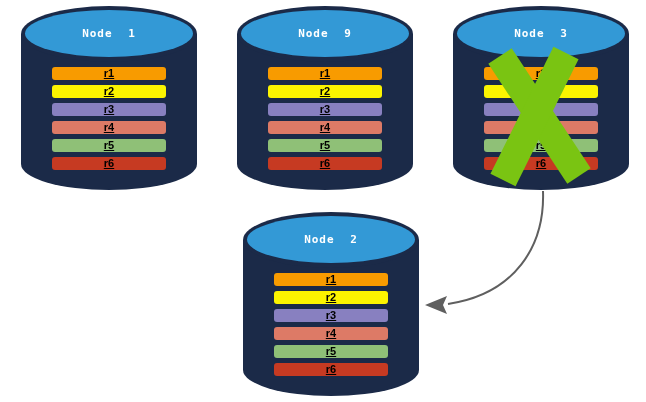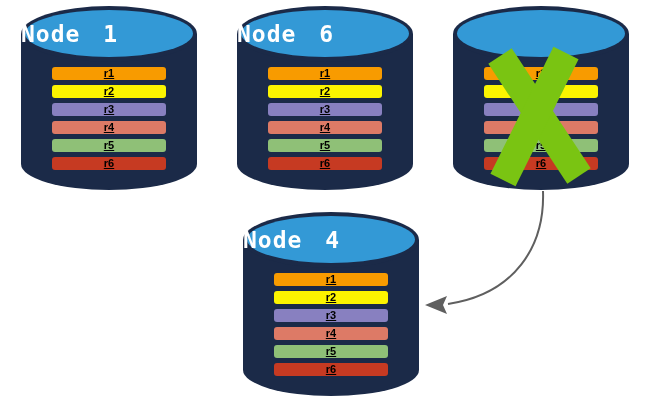--- a/index.html
+++ b/index.html
@@ -16,23 +16,23 @@
   .cyl-top-rim {
     position:absolute; left:0; top:0; width:176px; height:56px;
     border-radius:50%;
   }
   .cyl-top {
     position:absolute; left:4px; top:4px; width:168px; height:47px;
     border-radius:50%;
   }
   .node-title {
     position:absolute; left:0; top:13px; width:176px; height:30px;
-    line-height:30px; 
+    line-height:30px; text-align:center;
     font-family:"DejaVu Sans Mono", monospace;
-    font-size:23px; font-weight:bold; color:#ffffff;
+    font-size:11px; font-weight:bold; color:#ffffff;
     letter-spacing:1px; word-spacing:8px;
   }
   .rows { position:absolute; left:31px; top:61px; width:114px;text-decoration:underline; }
   .row {
     width:114px; height:13px; margin-bottom:5px;
     border-radius:3px; text-align:center;
     font-size:11px; font-weight:bold; color:#000000; line-height:13px;
   }
   #overlay { position:absolute; left:0; top:0; z-index:10; pointer-events:none; }
 </style>
@@ -53,50 +53,51 @@
       <div class="row" style="background: rgb(221, 122, 102);">r4</div>
       <div class="row" style="background: rgb(143, 192, 119);">r5</div>
       <div class="row" style="background: rgb(198, 58, 34);">r6</div>
     </div>
   </div>
 
   <div class="node" style="left:237px; top:6px;">
     <div class="cyl-body" style="background: rgb(27, 42, 72);"></div>
     <div class="cyl-top-rim" style="background: rgb(27, 42, 72);"></div>
     <div class="cyl-top" style="background: rgb(51, 153, 214);"></div>
-    <div class="node-title">Node 6</div>
+    <div class="node-title">Node 9</div>
     <div class="rows">
       <div class="row" style="background: rgb(248, 155, 0);">r1</div>
       <div class="row" style="background: rgb(252, 244, 0);">r2</div>
       <div class="row" style="background: rgb(136, 128, 192);">r3</div>
       <div class="row" style="background: rgb(221, 122, 102);">r4</div>
       <div class="row" style="background: rgb(143, 192, 119);">r5</div>
       <div class="row" style="background: rgb(198, 58, 34);">r6</div>
     </div>
   </div>
 
   <div class="node" style="left:453px; top:6px;">
     <div class="cyl-body" style="background: rgb(27, 42, 72);"></div>
     <div class="cyl-top-rim" style="background: rgb(27, 42, 72);"></div>
     <div class="cyl-top" style="background: rgb(51, 153, 214);"></div>
+    <div class="node-title">Node 3</div>
     <div class="rows">
       <div class="row" style="background: rgb(248, 155, 0);">r1</div>
       <div class="row" style="background: rgb(252, 244, 0);">r2</div>
       <div class="row" style="background: rgb(136, 128, 192);">r3</div>
       <div class="row" style="background: rgb(221, 122, 102);">r4</div>
       <div class="row" style="background: rgb(143, 192, 119);">r5</div>
       <div class="row" style="background: rgb(198, 58, 34);">r6</div>
     </div>
   </div>
 
   <div class="node" style="left:243px; top:212px;">
     <div class="cyl-body" style="background: rgb(27, 42, 72);"></div>
     <div class="cyl-top-rim" style="background: rgb(27, 42, 72);"></div>
     <div class="cyl-top" style="background: rgb(51, 153, 214);"></div>
-    <div class="node-title">Node 4</div>
+    <div class="node-title">Node 2</div>
     <div class="rows">
       <div class="row" style="background: rgb(248, 155, 0);">r1</div>
       <div class="row" style="background: rgb(252, 244, 0);">r2</div>
       <div class="row" style="background: rgb(136, 128, 192);">r3</div>
       <div class="row" style="background: rgb(221, 122, 102);">r4</div>
       <div class="row" style="background: rgb(143, 192, 119);">r5</div>
       <div class="row" style="background: rgb(198, 58, 34);">r6</div>
     </div>
   </div>
 

